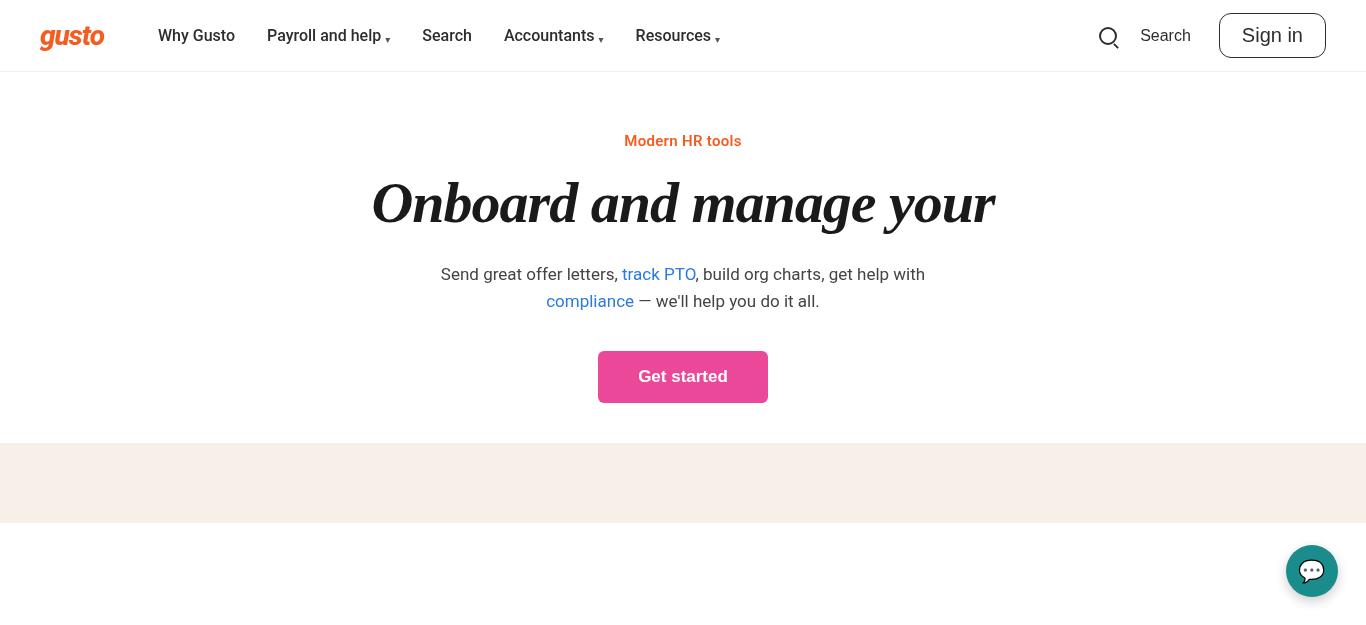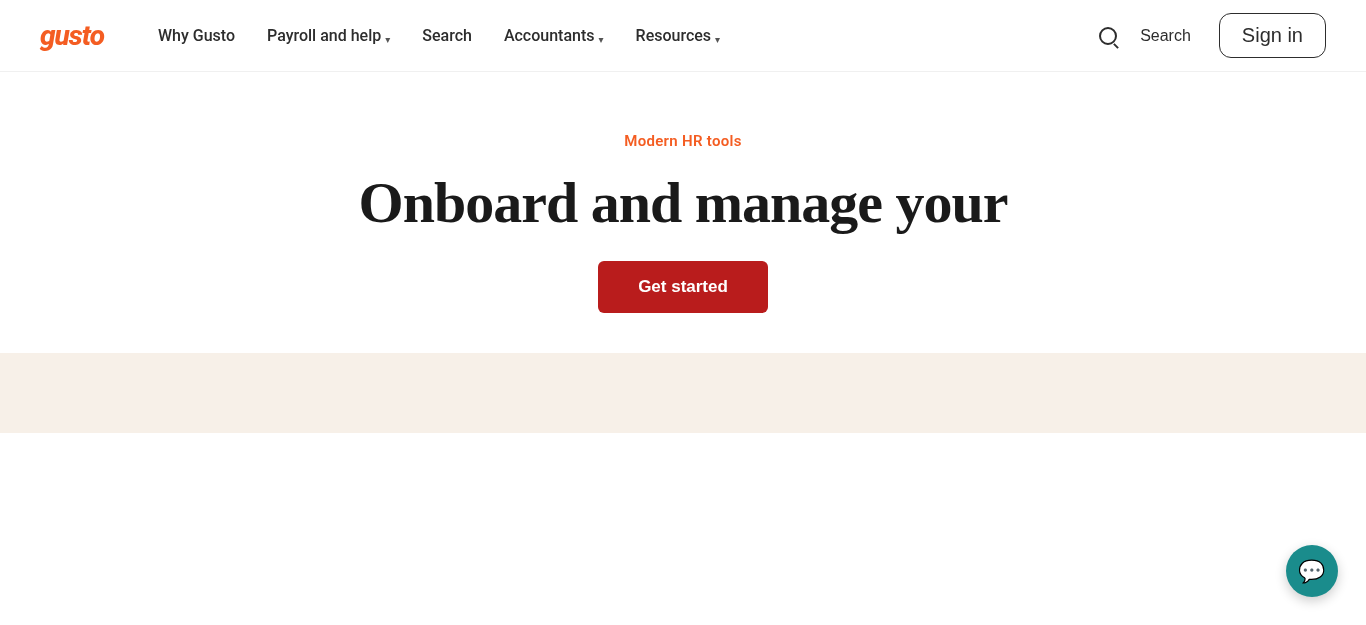--- a/index.html
+++ b/index.html
@@ -134,40 +134,41 @@
 
     .hero-title {
       font-size: 58px;
       font-weight: 800;
       color: #1a1a1a;
       line-height: 1.15;
       margin-bottom: 24px;
       max-width: 680px;
       font-family: Georgia, 'Times New Roman', serif;
       letter-spacing: -1px;
+      font-style: italic;
     }
 
     .hero-desc {
       font-size: 17px;
       color: #444;
       line-height: 1.6;
       max-width: 500px;
       margin-bottom: 36px;
     }
 
     .hero-desc span.highlight-pto {
       color: #2a7ae2;
     }
 
     .hero-desc span.highlight-compliance {
       color: #2a7ae2;
     }
 
     .get-started-btn {
-      background: #b91c1c;
+      background: #ec4899;
       color: #fff;
       border: none;
       border-radius: 6px;
       padding: 16px 40px;
       font-size: 17px;
       font-weight: 600;
       cursor: pointer;
       transition: background 0.2s;
     }
 
@@ -235,20 +236,23 @@
   </div>
 </nav>
 
 <section class="hero">
   <p class="hero-subtitle">Modern HR tools</p>
 
   <h1 class="hero-title">
     <span>Onboard and manage your</span><br>
   </h1>
 
+  <p class="hero-desc">
+    <span>Send great offer letters, </span><span class="highlight-pto">track PTO</span><span>, build org charts, get help with </span><span class="highlight-compliance">compliance</span><span> — we'll help you do it all.</span>
+  </p>
 
   <button class="get-started-btn">Get started</button>
 </section>
 
 <div class="bottom-section"></div>
 
 <div class="chat-bubble">
   <span class="chat-bubble-icon">💬</span>
 </div>
 

